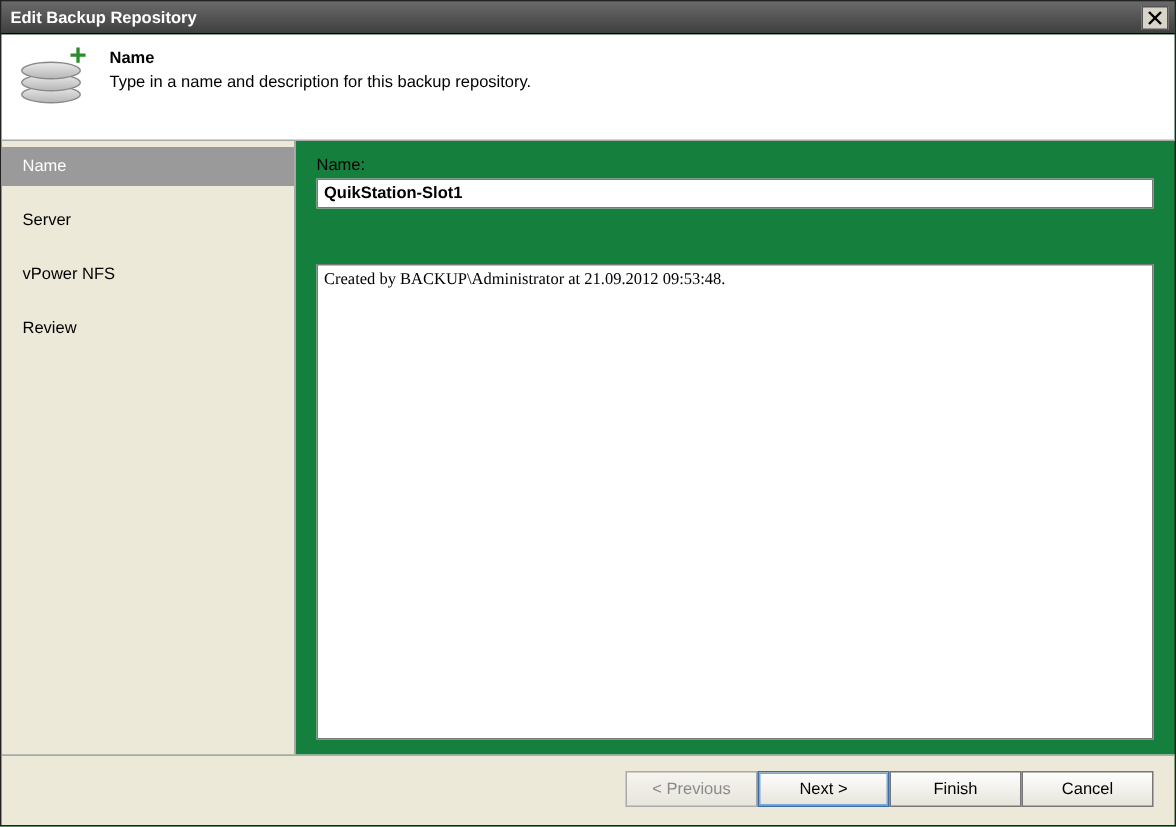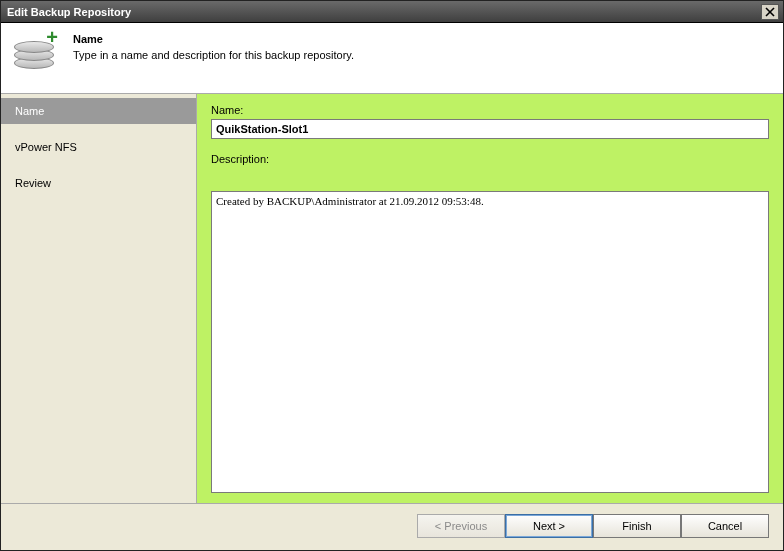--- a/index.html
+++ b/index.html
@@ -9,21 +9,21 @@
     font-size: 11px;
     background: #fff;
     width: 784px;
     height: 551px;
     overflow: hidden;
   }
   .window {
     width: 784px;
     height: 551px;
     border: 1px solid #222;
-    background: #bef264;
+    background: #15803d;
     display: flex;
     flex-direction: column;
   }
   .titlebar {
     height: 22px;
     background: linear-gradient(to bottom, #6a6a6a, #3f3f3f);
     color: #fff;
     display: flex;
     align-items: center;
     padding: 0 4px 0 6px;
@@ -207,32 +207,34 @@
     </div>
   </div>
 
   <div class="body">
 
     <div class="sidebar">
       <div class="sidebar-item active">
         <span>Name</span>
       </div>
       <div class="sidebar-item">
+        <span>Server</span>
+      </div>
+      <div class="sidebar-item">
         <span>vPower NFS</span>
       </div>
       <div class="sidebar-item">
         <span>Review</span>
       </div>
     </div>
 
     <div class="main">
       <div class="field-label">Name:</div>
       <input class="text-input" type="text" value="QuikStation-Slot1" style="">
       <div class="gap"></div>
-      <div class="field-label">Description:</div>
       <textarea class="textarea" style="">Created by BACKUP\Administrator at 21.09.2012 09:53:48.</textarea>
     </div>
 
   </div>
 
   <div class="footer">
     <button class="btn" disabled="">&lt; Previous</button>
     <button class="btn default">Next &gt;</button>
     <button class="btn">Finish</button>
     <button class="btn">Cancel</button>

